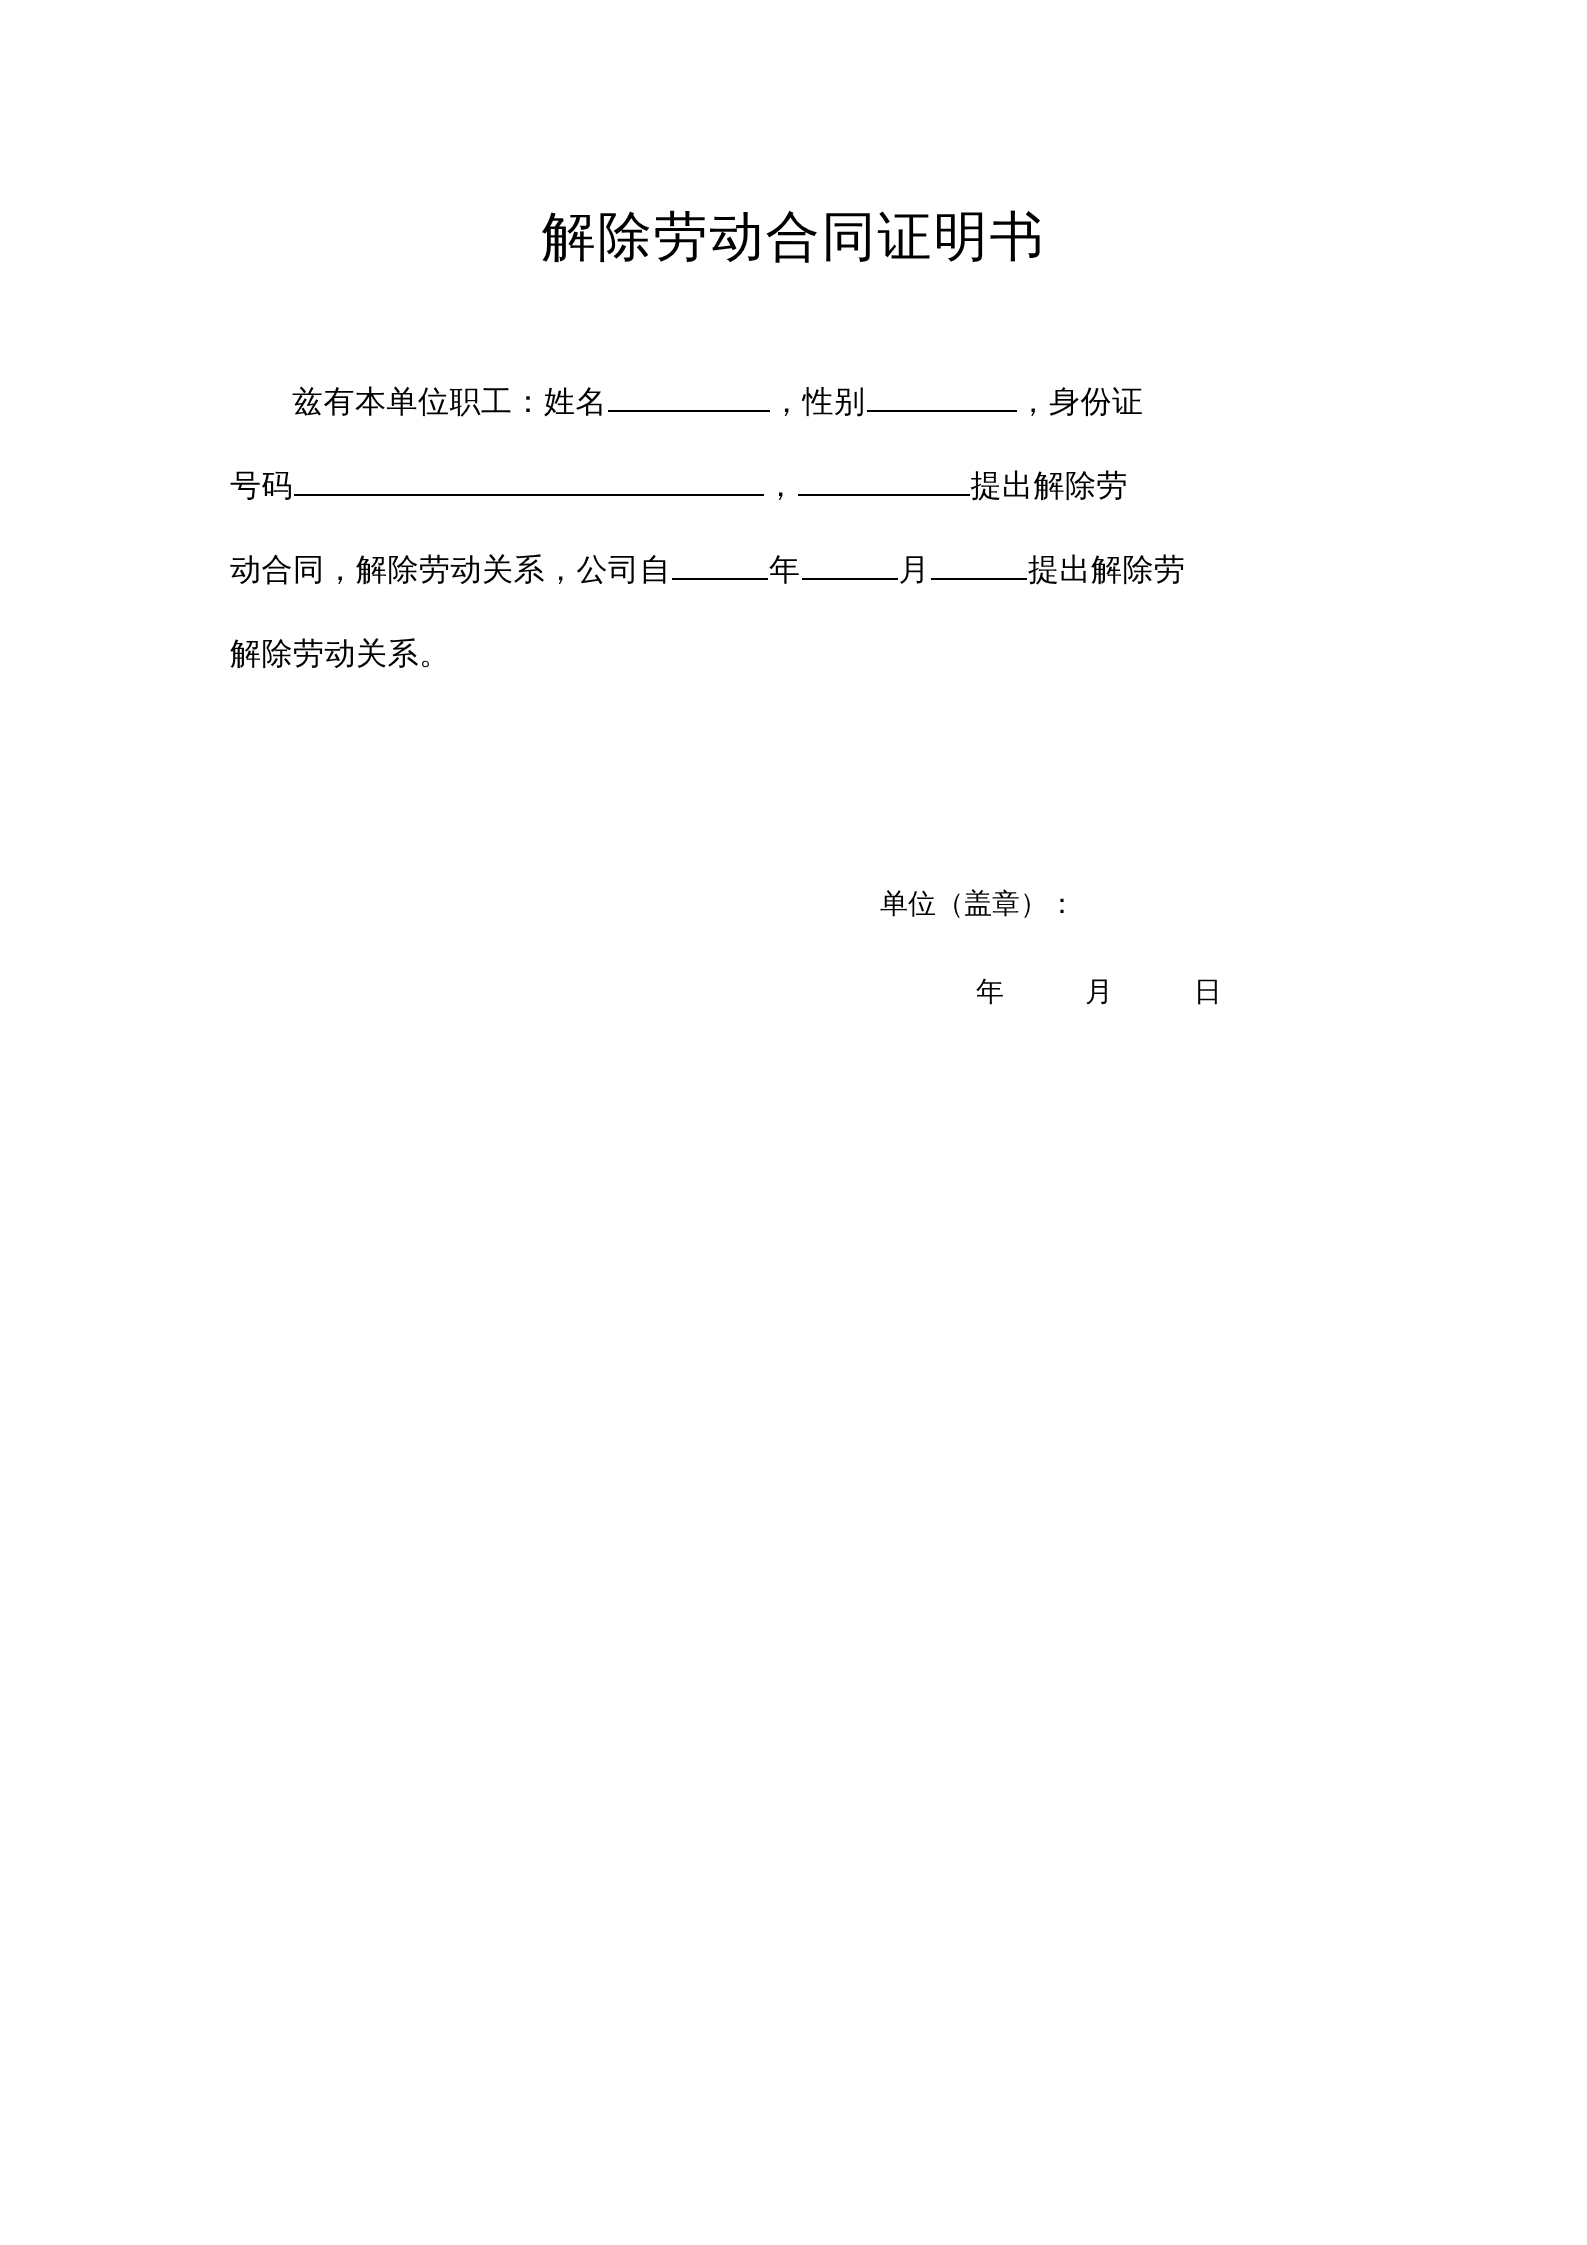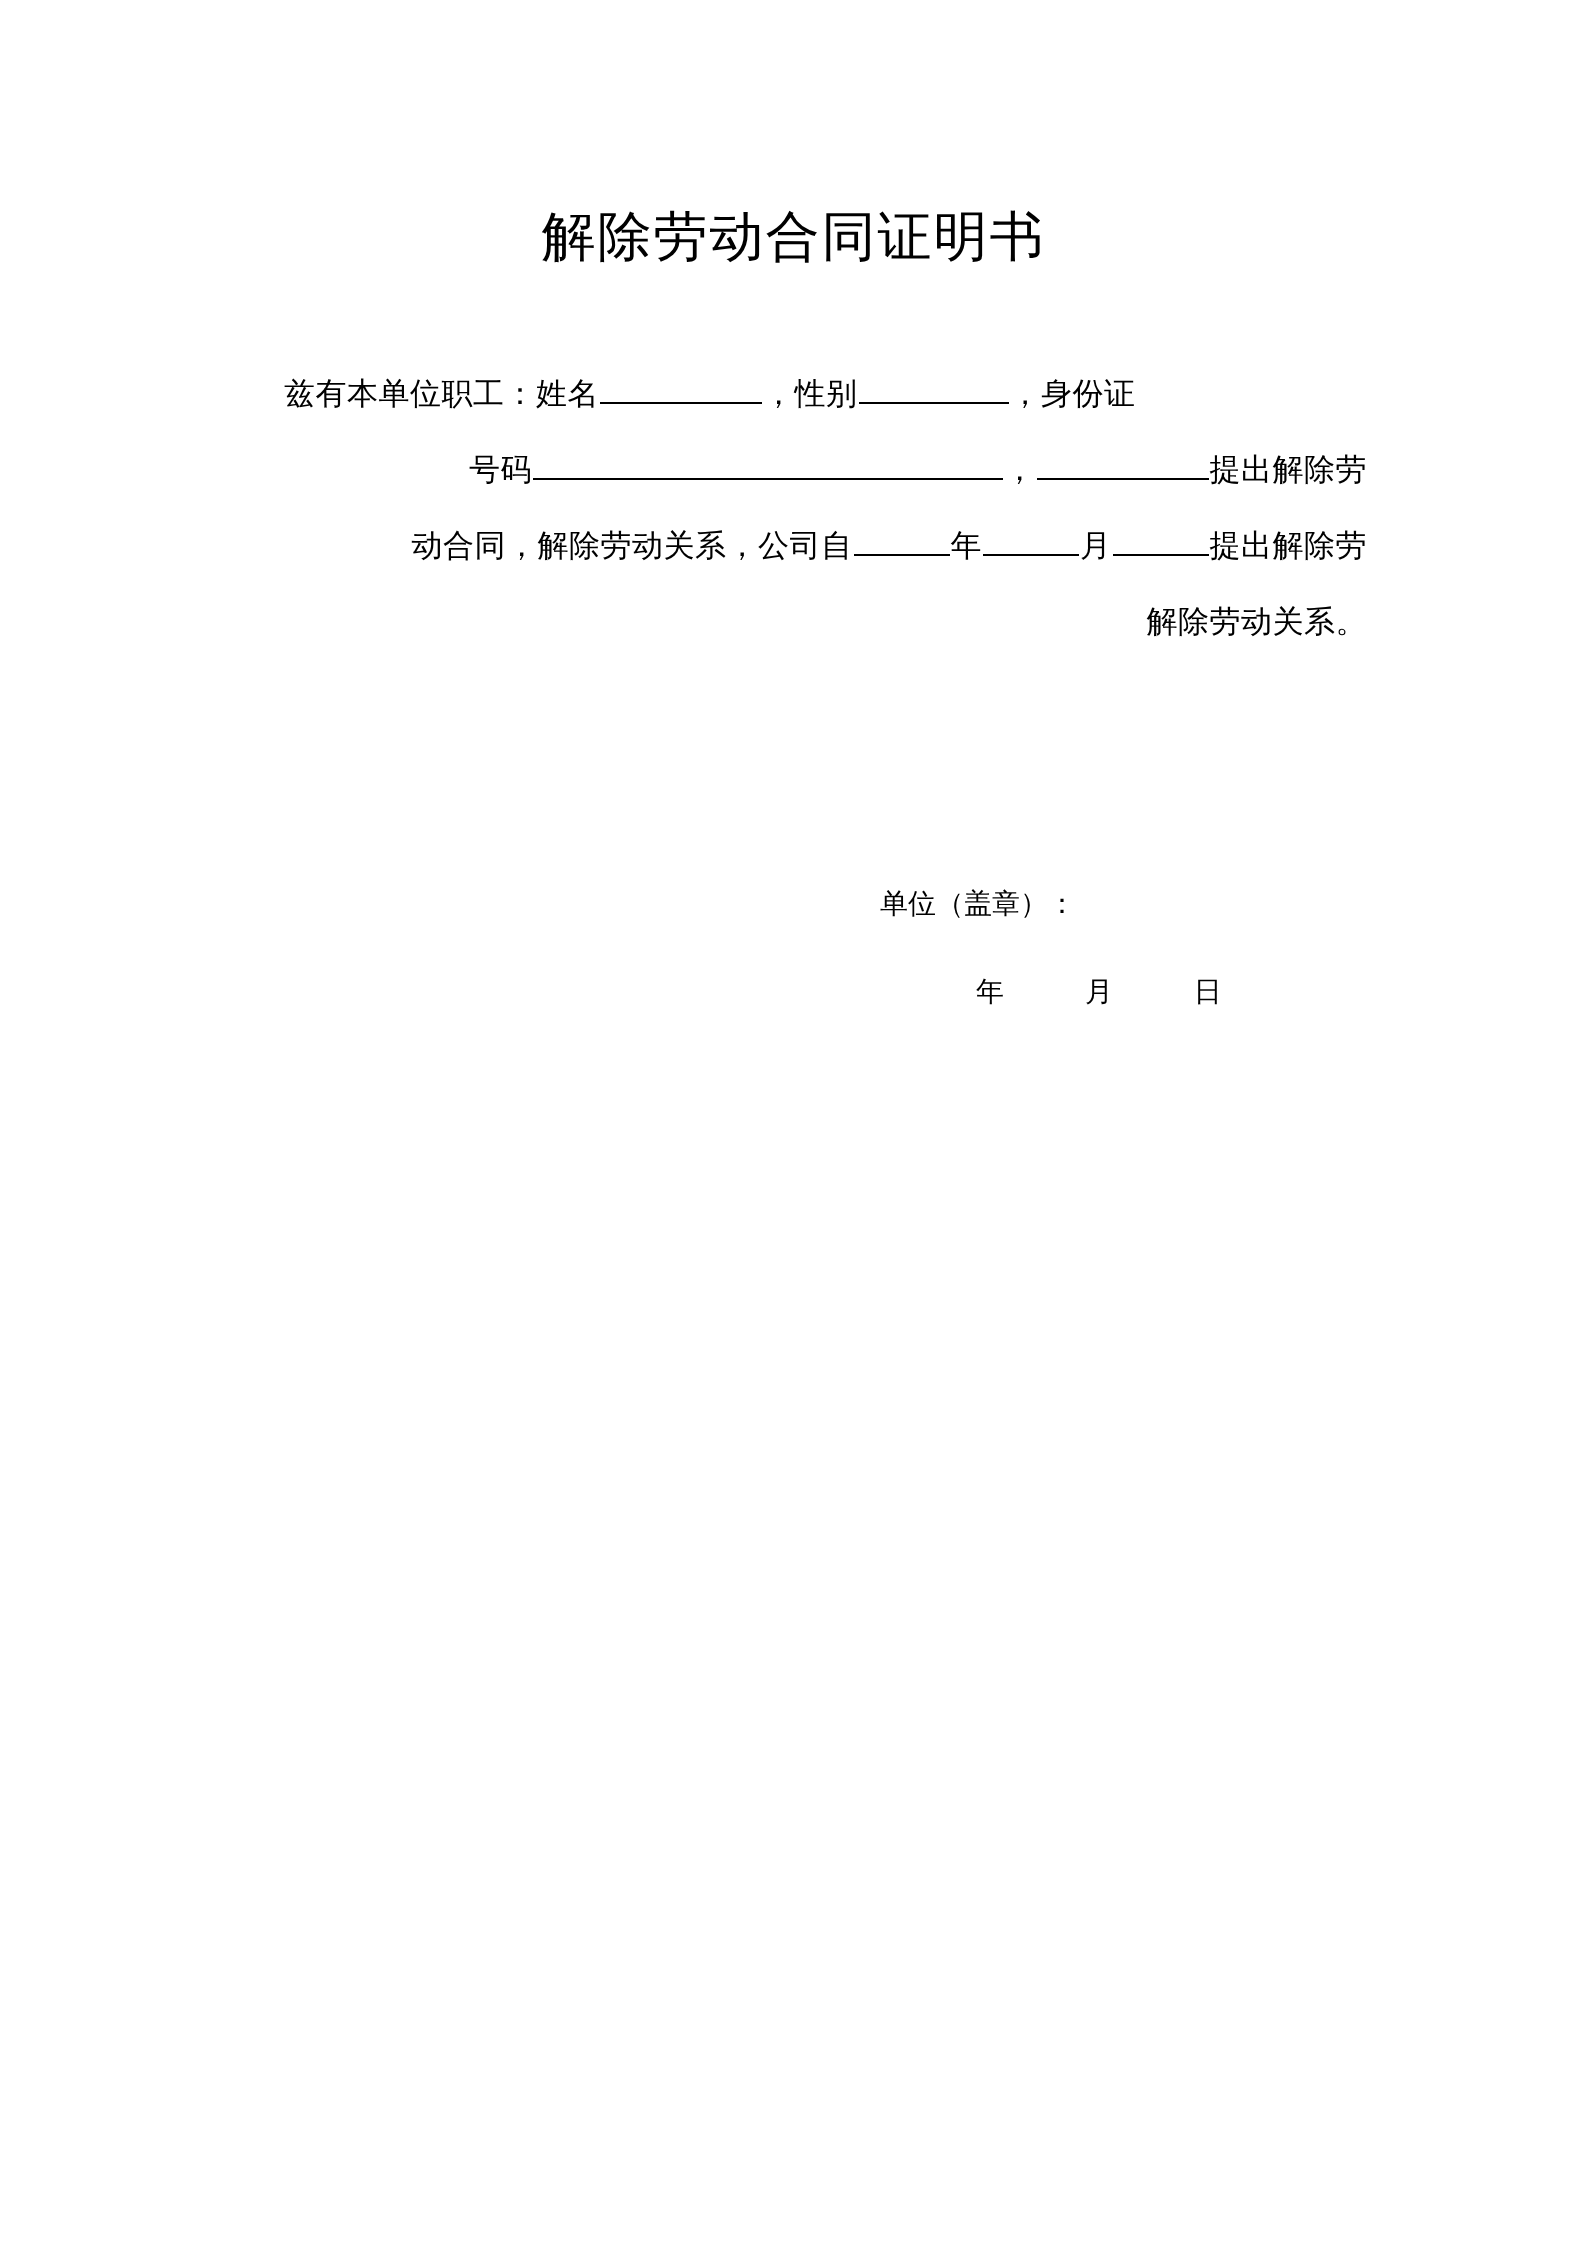--- a/index.html
+++ b/index.html
@@ -36,26 +36,25 @@
   .body-block {
     position: absolute;
     top: 355px;
     left: 222px;
     width: 1145px;
     font-size: 31px;
     line-height: 76px;
     letter-spacing: 0.5px;
   }
   .para {
-    margin: 0;
+    margin: 8px;
     text-indent: 62px;
   }
   .para.cont {
     text-indent: 0;
-    text-align: right;
   }
   .blank {
     display: inline-block;
     border-bottom: 2px solid #000;
     vertical-align: baseline;
     height: 30px;
     margin: 0 1px;
   }
   .b-name { width: 162px; }
   .b-gender { width: 150px; }

